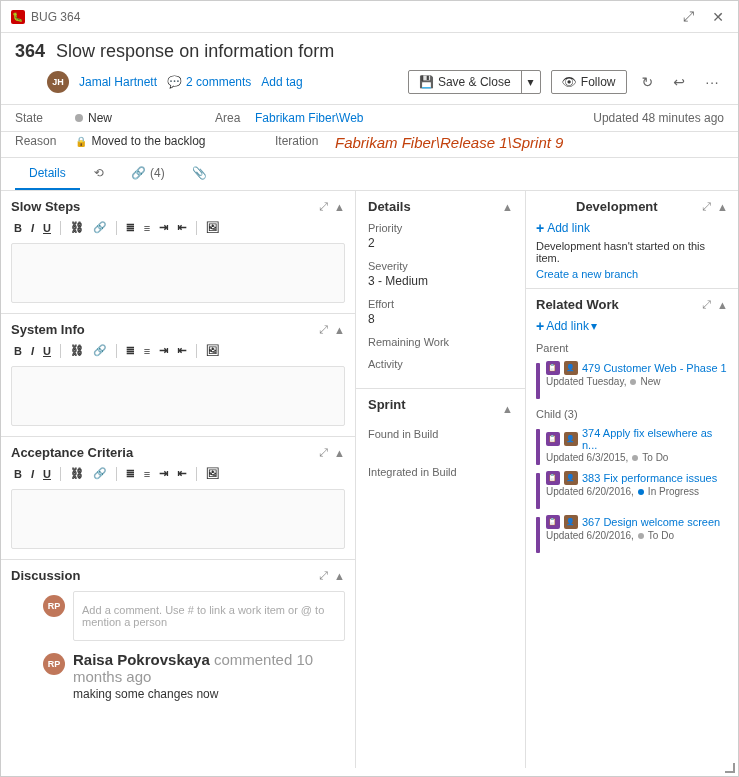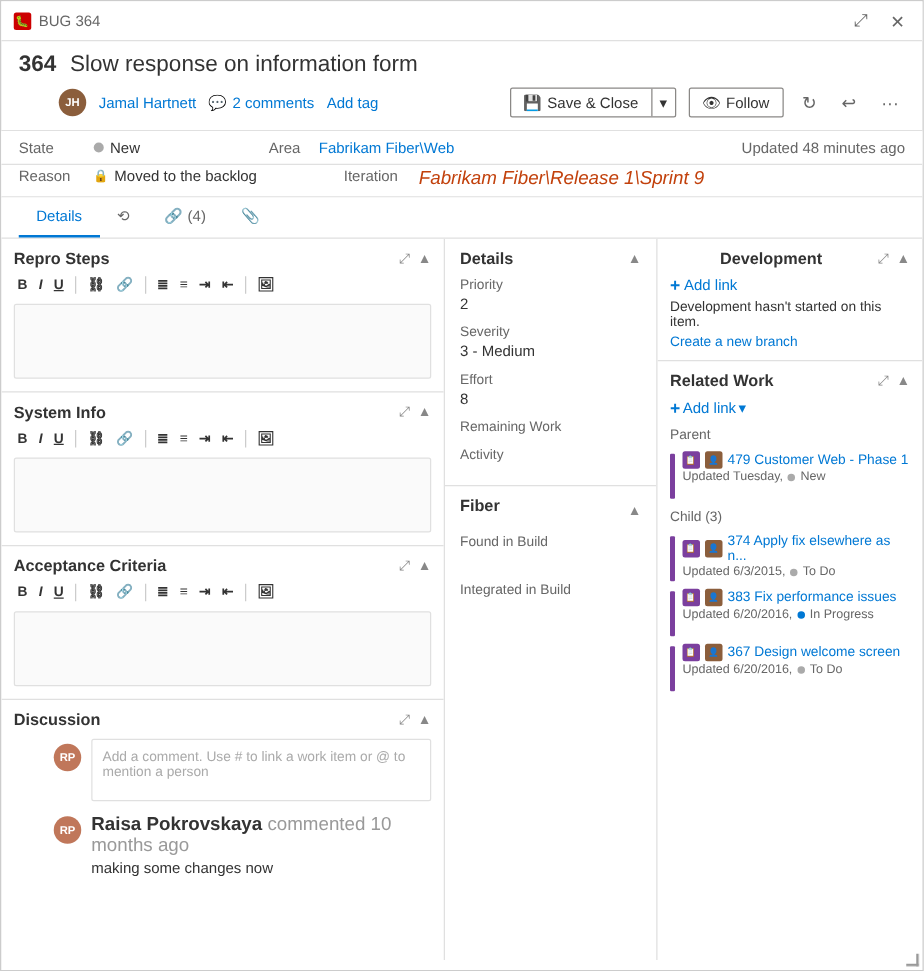--- a/index.html
+++ b/index.html
@@ -61,21 +61,21 @@
     .section-controls { display: flex; align-items: center; gap: 6px; }
     .toolbar { display: flex; align-items: center; gap: 3px; padding: 0 10px 4px; flex-wrap: wrap; }
     .toolbar-btn { background: none; border: none; cursor: pointer; color: #333; font-size: 11px; font-weight: bold; padding: 1px 3px; }
     .toolbar-sep { width: 1px; height: 14px; background: #ccc; margin: 0 3px; }
     .text-area-box { margin: 4px 10px 10px; border: 1px solid #e0e0e0; border-radius: 2px; height: 60px; background: #fafafa; }
 
     
     .discussion-section { padding: 8px 10px; }
     .discussion-header { display: flex; align-items: center; justify-content: space-between; margin-bottom: 8px; }
     .comment-input-row { display: flex; align-items: flex-start; gap: 8px; margin-bottom: 10px; }
-    .comment-box { flex: 1; border: 1px solid #e0e0e0; border-radius: 2px; padding: 16px 8px; font-size: 11px; color: #aaa; height: 50px; display: flex; align-items: flex-end; background: #fff; cursor: text; }
+    .comment-box { flex: 1; border: 1px solid #e0e0e0; border-radius: 2px; padding: 2px 8px; font-size: 11px; color: #aaa; height: 50px; display: flex; align-items: center; background: #fff; cursor: text; }
     .comment-item { display: flex; gap: 8px; margin-top: 8px; }
     .comment-content { flex: 1; }
     .comment-meta { font-size: 15px; color: #666; }
     .comment-meta strong { color: #333; font-weight: 600; }
     .comment-meta .time { color: #999; }
     .comment-text { font-size: 12px; color: #333; margin-top: 2px; }
 
     
     .middle-panel { width: 170px; border-right: 1px solid #e0e0e0; overflow-y: auto; flex-shrink: 0; }
     .details-section { padding: 8px 12px; }
@@ -200,21 +200,21 @@
     <span>📎</span>
   </div>
 </div>
 
 <div class="content-area">
 
   <div class="left-panel">
 
     <div class="section">
       <div class="section-header">
-        <span class="section-title">Repro Steps</span>
+        <span class="section-title">Slow Steps</span>
         <div class="section-controls">
           <span class="section-expand-icon">⤢</span>
           <span class="section-collapse-icon">▲</span>
         </div>
       </div>
       <div class="toolbar">
         <button class="toolbar-btn">B</button>
         <button class="toolbar-btn" style="font-style:italic;">I</button>
         <button class="toolbar-btn" style="text-decoration:underline;">U</button>
         <div class="toolbar-sep"></div>
@@ -332,21 +332,21 @@
         <div class="field-label">Remaining Work</div>
         <div class="field-value"></div>
       </div>
       <div class="field-group">
         <div class="field-label">Activity</div>
         <div class="field-value"></div>
       </div>
     </div>
     <div class="build-section">
       <div style="display:flex; align-items:center; justify-content:space-between; margin-bottom:8px;">
-        <span class="build-title">Fiber</span>
+        <span class="build-title">Sprint</span>
         <span class="section-collapse-icon">▲</span>
       </div>
       <div class="field-group">
         <div class="field-label">Found in Build</div>
         <div class="field-value">&nbsp;</div>
       </div>
       <div class="field-group">
         <div class="field-label">Integrated in Build</div>
         <div class="field-value">&nbsp;</div>
       </div>

